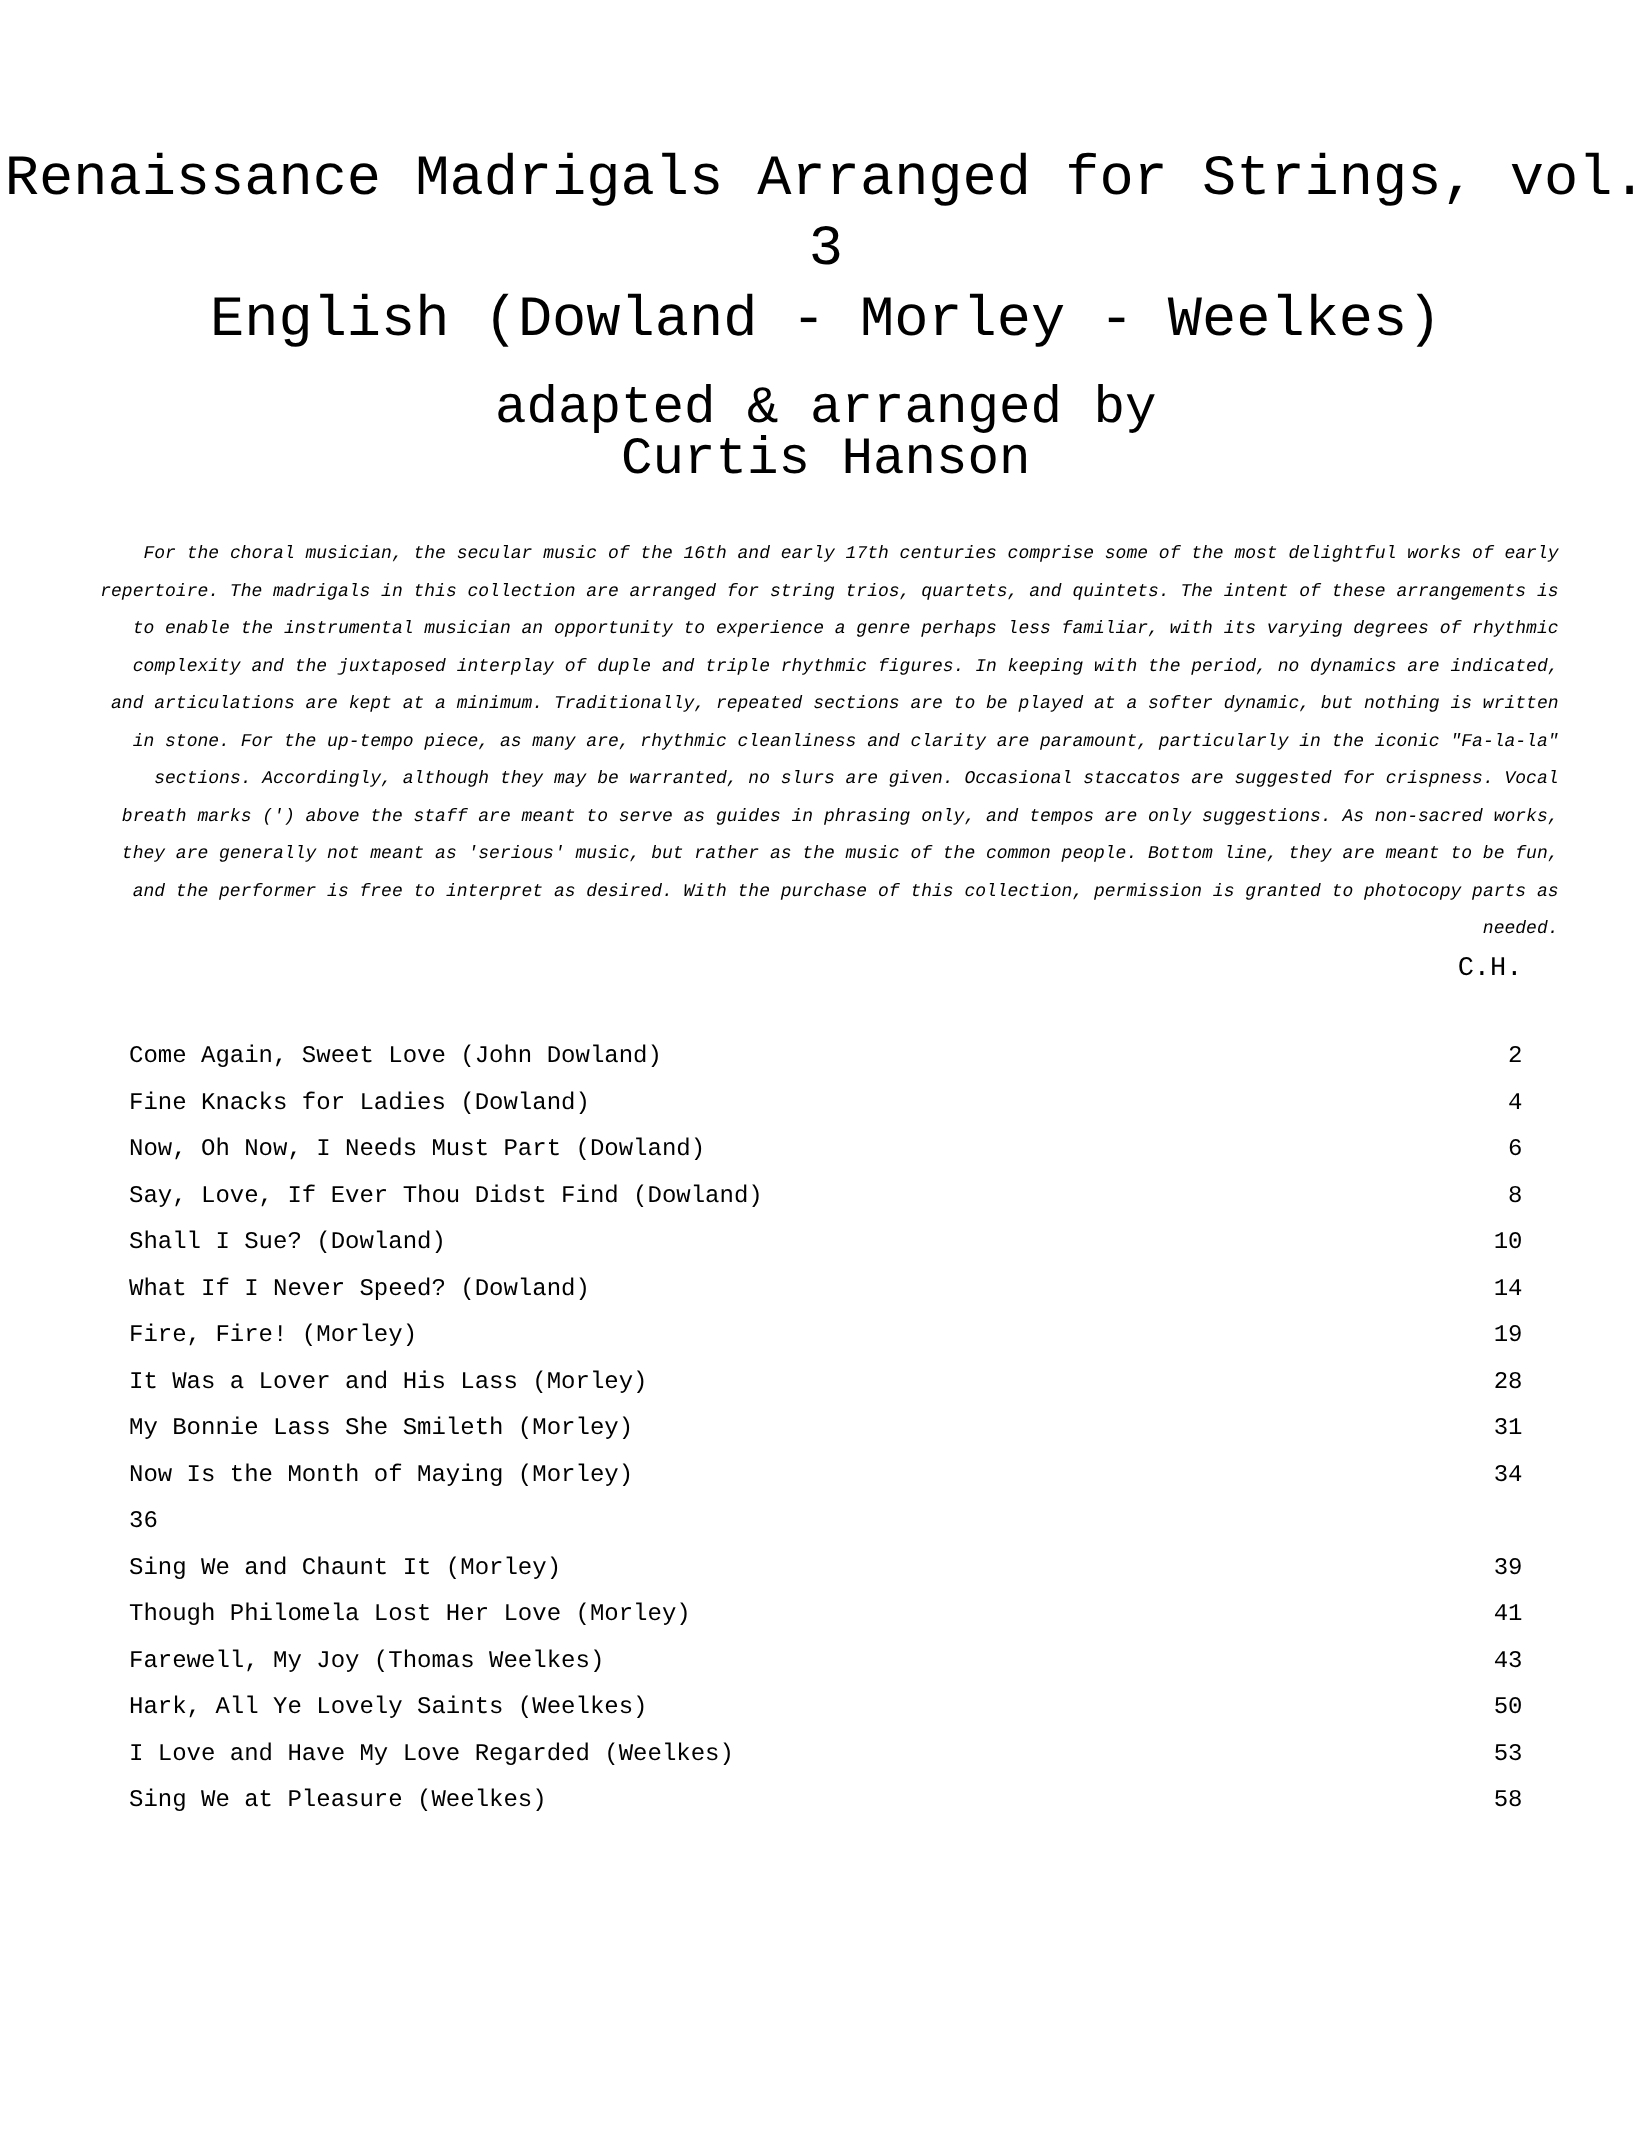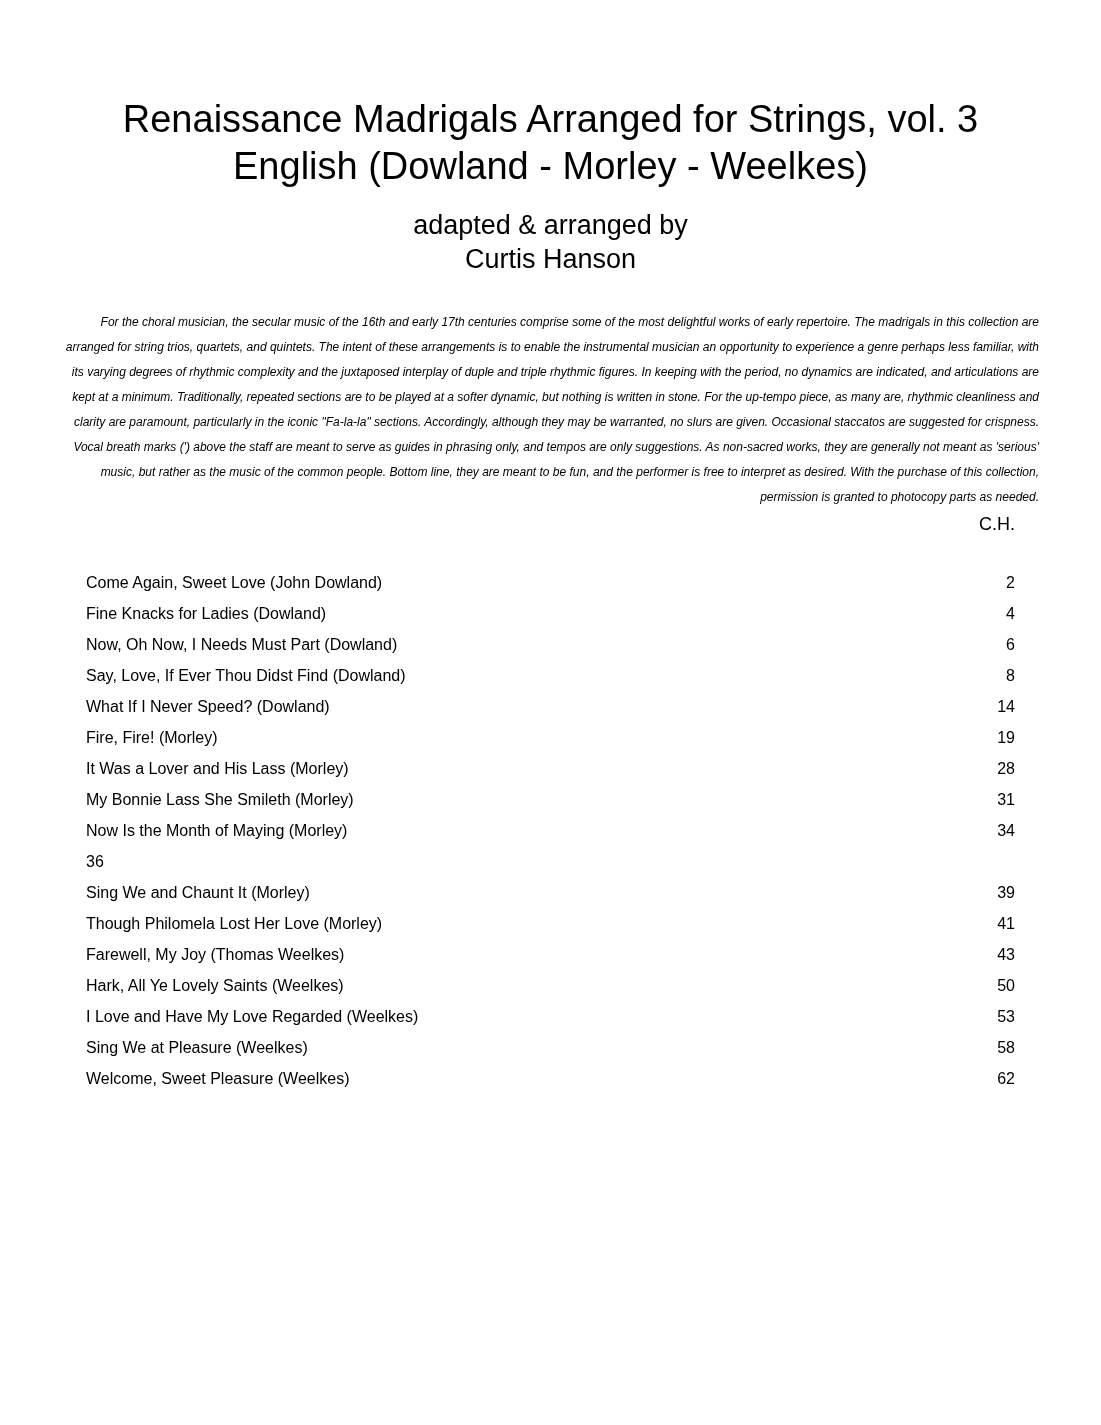--- a/index.html
+++ b/index.html
@@ -2,35 +2,35 @@
 <html><head>
   <meta charset="utf-8">
   <style>
     * { margin: 0; padding: 0; box-sizing: border-box; }
     html, body { background: #ffffff; }
     .page {
       width: 1101px;
       height: 1218px;
       background: #ffffff;
       color: #000000;
-      font-family: Liberation Sans, sans-serif;
+      font-family: Liberation Mono, monospace;
       position: relative;
       overflow: hidden;
     }
     .title-block {
       text-align: center;
       padding-top: 96px;
     }
     .title {
       font-size: 38px;
       font-weight: normal;
       line-height: 47px;
     }
     .byline {
-      font-size: 27px;
+      font-size: 35px;
       line-height: 34px;
       margin-top: 18px;
     }
     .preface {
       font-style: italic;
       font-size: 12px;
       line-height: 25px;
       margin: 34px 62px 0 64px;
       text-align: right;
     }
@@ -89,20 +89,24 @@
       <div class="toc-row">
         <span class="toc-title">Now, Oh Now, I Needs Must Part (Dowland)</span>
         <span class="toc-page">6</span>
       </div>
 
       <div class="toc-row">
         <span class="toc-title">Say, Love, If Ever Thou Didst Find (Dowland)</span>
         <span class="toc-page">8</span>
       </div>
 
+      <div class="toc-row">
+        <span class="toc-title">Shall I Sue? (Dowland)</span>
+        <span class="toc-page">10</span>
+      </div>
 
 
       <div class="toc-row">
         <span class="toc-title">What If I Never Speed? (Dowland)</span>
         <span class="toc-page">14</span>
       </div>
 
 
       <div class="toc-row">
         <span class="toc-title">Fire, Fire! (Morley)</span>

